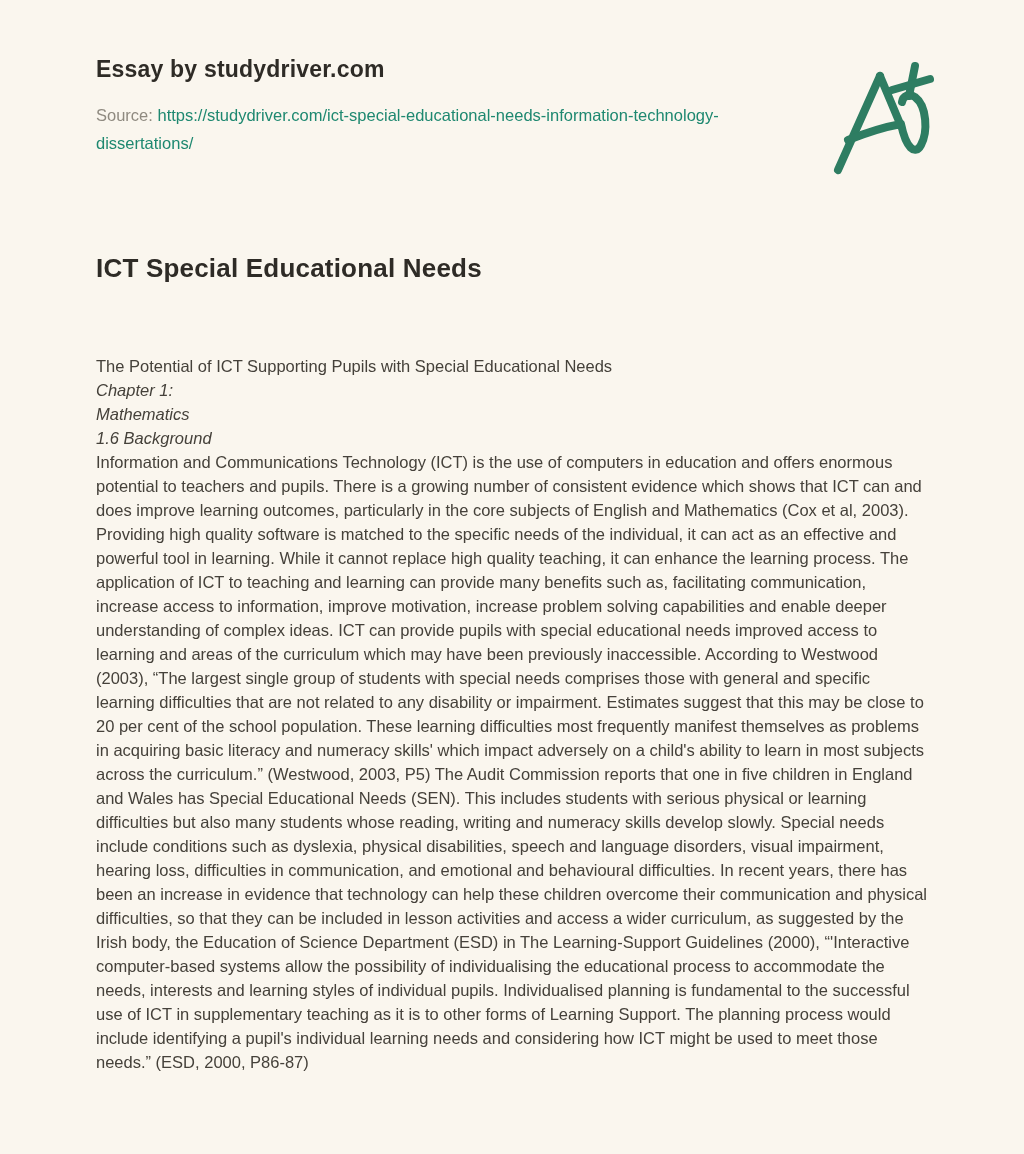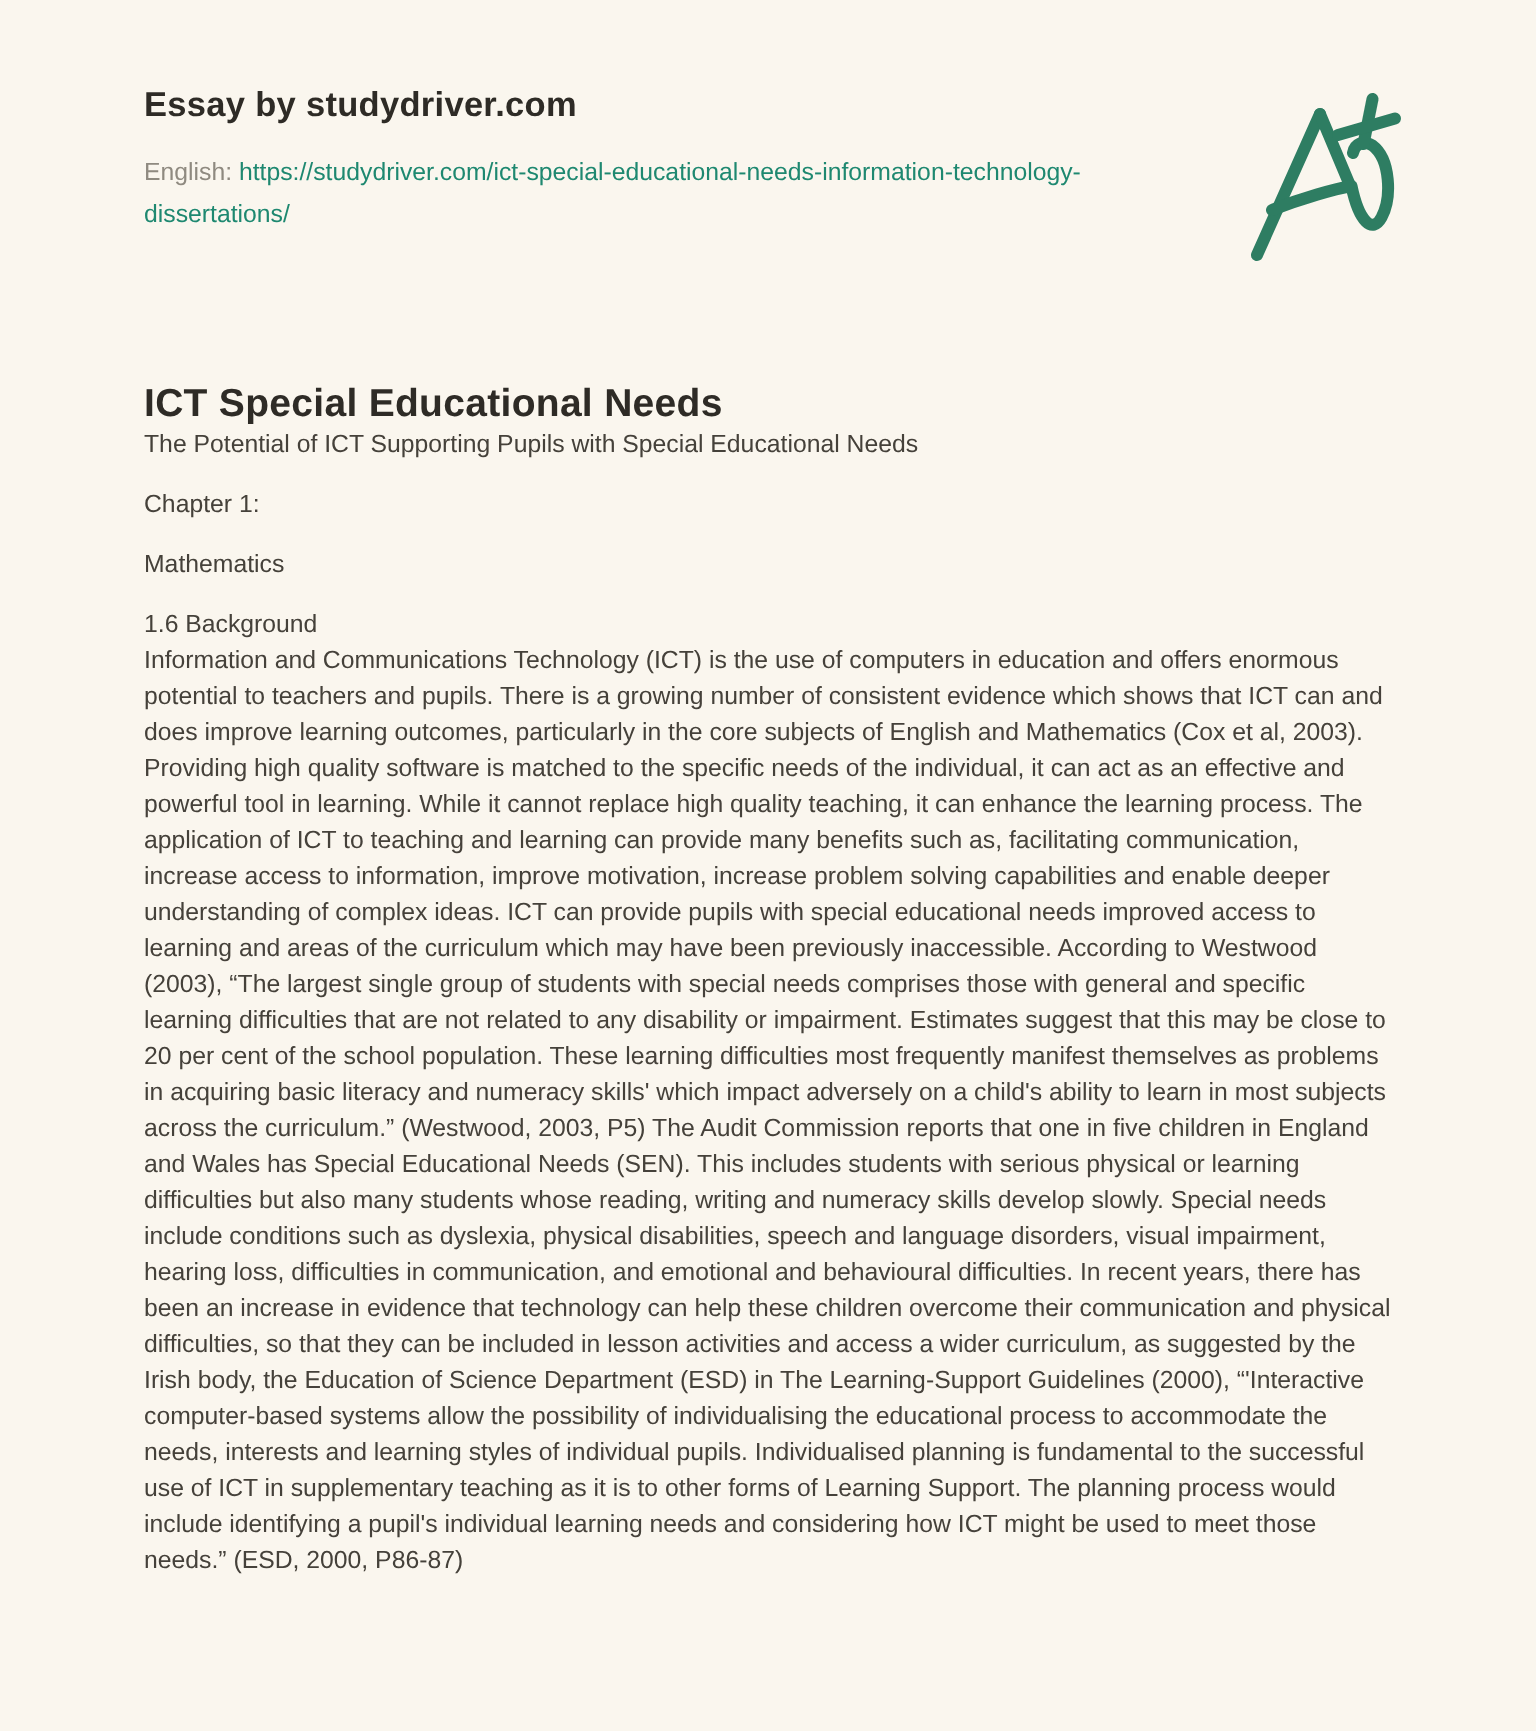--- a/index.html
+++ b/index.html
@@ -45,47 +45,48 @@
   }
   
   .article-title {
     margin: 96px 0 0 0;
     font-size: 26px;
     font-weight: 600;
     letter-spacing: 0.2px;
     color: var(--heading, #26231E);
   }
   .subtitle {
+    margin-top: 70px;
     font-size: 16.5px;
     line-height: 24px;
     color: var(--text, #45413A);
   }
   .meta-line {
-    margin-top: 16px;
     font-size: 16.5px;
     line-height: 24px;
     color: var(--text, #45413A);
+    font-style: italic;
   }
   .body-text {
     width: 832px;
     font-size: 16.5px;
     line-height: 24px;
     color: var(--text, #45413A);
     text-align: left;
   }
 </style>
 </head>
 <body>
 
 <div class="page">
 
   <div class="byline">Essay by studydriver.com</div>
 
   <div class="source">
-    <span>English:</span>
+    <span>Source:</span>
     <a href="#" title="https://studydriver.com/ict-special-educational-needs-information-technology-dissertations/">https://studydriver.com/ict-special-educational-needs-information-technology-dissertations/</a>
   </div>
 
   <div class="logo">
     <svg viewBox="0 0 112 132" width="112" height="132" aria-hidden="true">
       <g fill="none" stroke="#2E7D62" stroke-width="8" stroke-linecap="round" stroke-linejoin="round">
 
         <path d="M14 118 L56 24"></path>
 
         <path d="M56 24 L77 74"></path>

